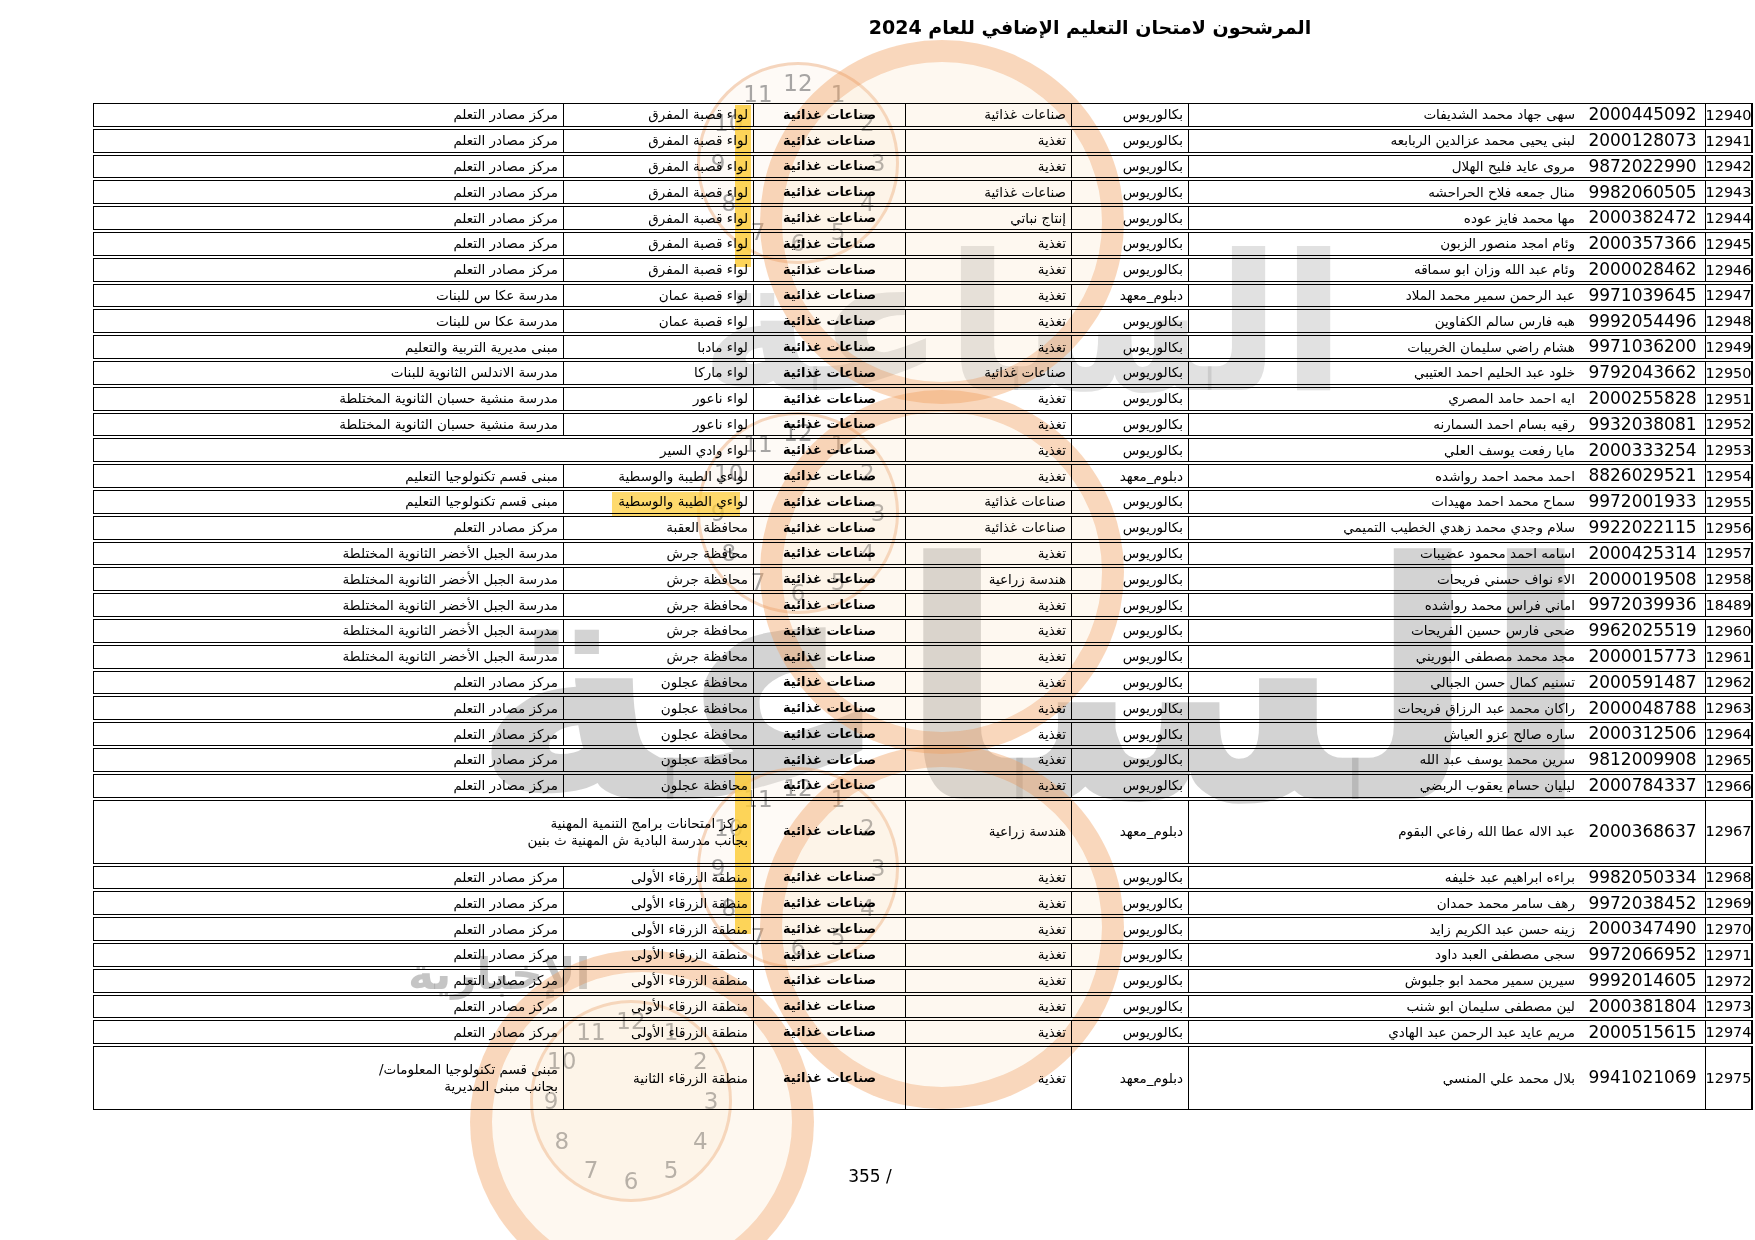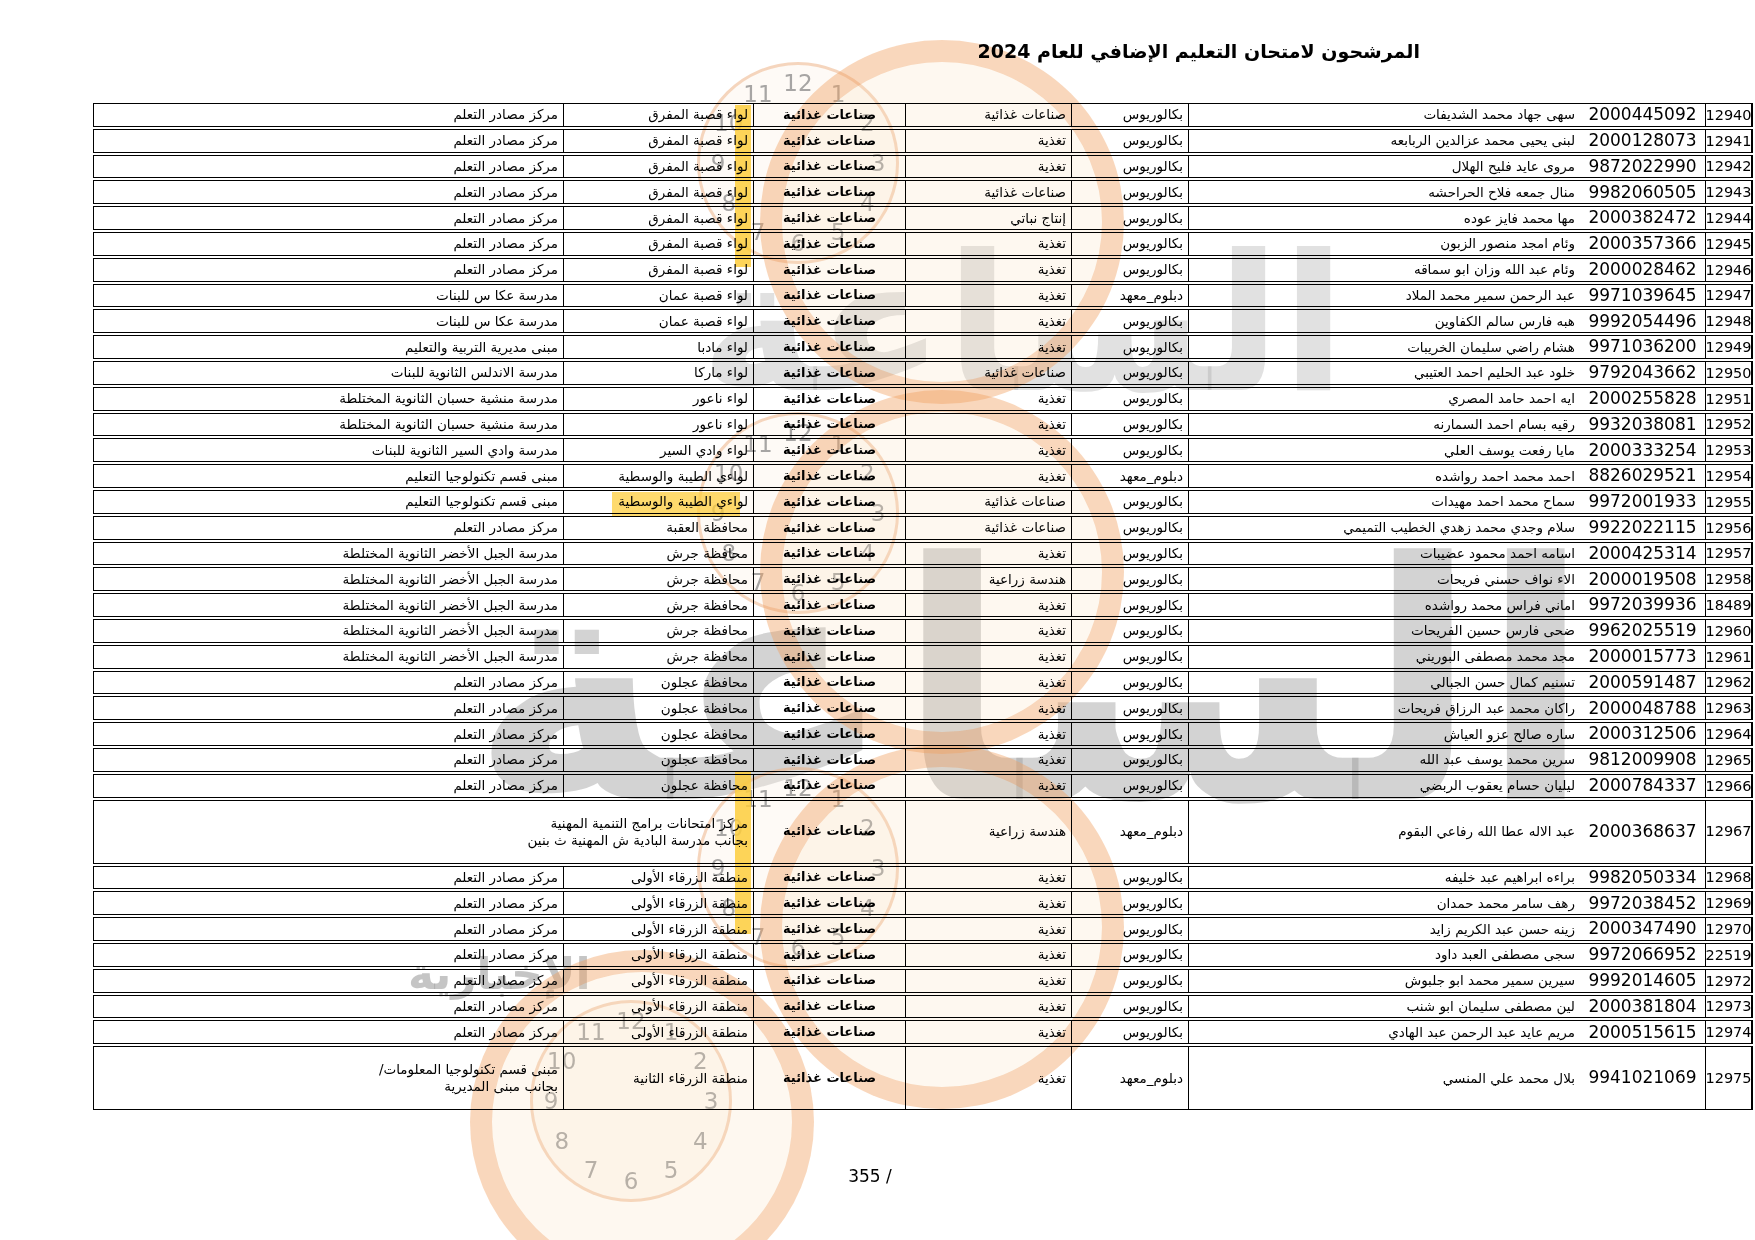--- a/index.html
+++ b/index.html
@@ -34,22 +34,22 @@
   .wm-num{font-size:23px;color:rgba(120,120,120,.65);transform:translate(-50%,-50%);}
   .wm-ring{
     border-radius:50%;
     border:22px solid rgba(232,131,52,.28);
     background:rgba(250,218,182,.20);
   }
   .wm-hl{background:rgba(253,205,60,.85);}
   .wm-hl-soft{background:rgba(253,205,60,.75);}
   
   .title{
-    position:absolute;z-index:2;left:760px;width:660px;top:40px;
-    font-size:19px;font-weight:bold;direction:rtl;
+    position:absolute;z-index:2;left:760px;width:660px;top:16px;
+    text-align:center;font-size:19px;font-weight:bold;direction:rtl;
   }
   .footer{
     position:absolute;z-index:2;left:770px;width:200px;top:1166px;
     text-align:center;font-size:17px;direction:ltr;
   }
   
   .tbl{
     position:absolute;z-index:1;left:93px;top:103px;width:1660px;
     direction:rtl;display:flex;flex-direction:column;
   }
@@ -299,21 +299,20 @@
   </div>
 
   <div class="row">
     <div class="cell c-serial">12953</div>
     <div class="cell c-national">2000333254</div>
     <div class="cell c-name">مايا رفعت يوسف العلي</div>
     <div class="cell c-degree">بكالوريوس</div>
     <div class="cell c-field">تغذية</div>
     <div class="cell c-subject">صناعات غذائية</div>
     <div class="cell c-region">لواء وادي السير</div>
-    <div class="cell c-center">مدرسة وادي السير الثانوية للبنات</div>
   </div>
 
   <div class="row">
     <div class="cell c-serial">12954</div>
     <div class="cell c-national">8826029521</div>
     <div class="cell c-name">احمد محمد احمد رواشده</div>
     <div class="cell c-degree">دبلوم_معهد</div>
     <div class="cell c-field">تغذية</div>
     <div class="cell c-subject">صناعات غذائية</div>
     <div class="cell c-region">لواءي الطيبة والوسطية</div>
@@ -490,21 +489,21 @@
     <div class="cell c-national">2000347490</div>
     <div class="cell c-name">زينه حسن عبد الكريم زايد</div>
     <div class="cell c-degree">بكالوريوس</div>
     <div class="cell c-field">تغذية</div>
     <div class="cell c-subject">صناعات غذائية</div>
     <div class="cell c-region">منطقة الزرقاء الأولى</div>
     <div class="cell c-center">مركز مصادر التعلم</div>
   </div>
 
   <div class="row">
-    <div class="cell c-serial">22519</div>
+    <div class="cell c-serial">12971</div>
     <div class="cell c-national">9972066952</div>
     <div class="cell c-name">سجى مصطفى العبد داود</div>
     <div class="cell c-degree">بكالوريوس</div>
     <div class="cell c-field">تغذية</div>
     <div class="cell c-subject">صناعات غذائية</div>
     <div class="cell c-region">منطقة الزرقاء الأولى</div>
     <div class="cell c-center">مركز مصادر التعلم</div>
   </div>
 
   <div class="row">

